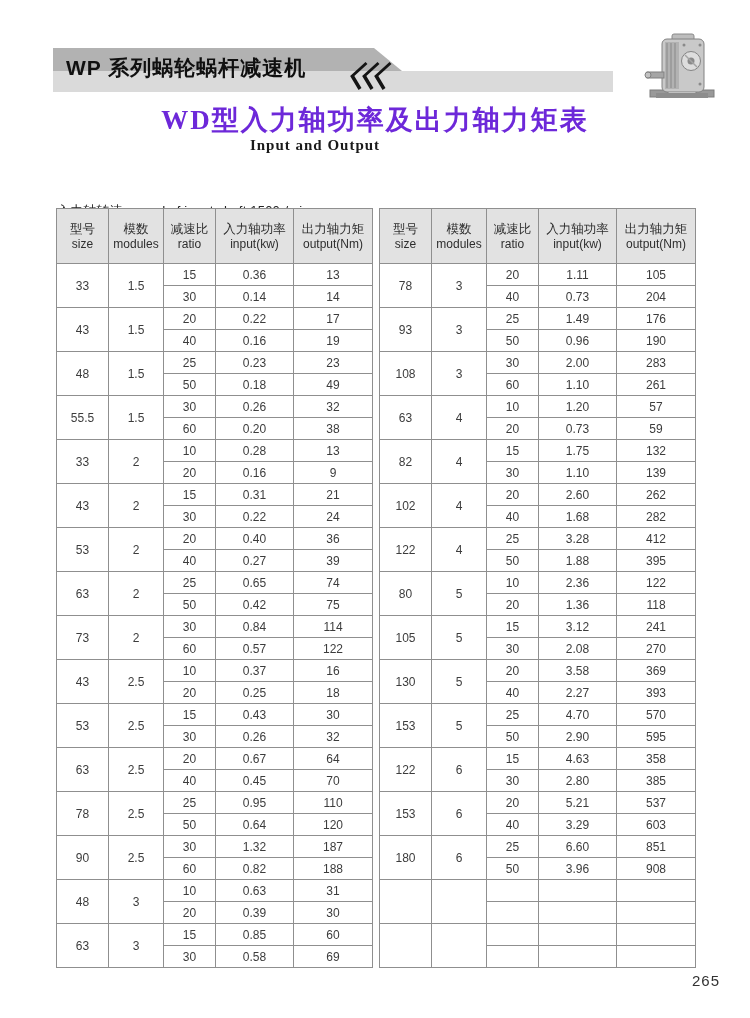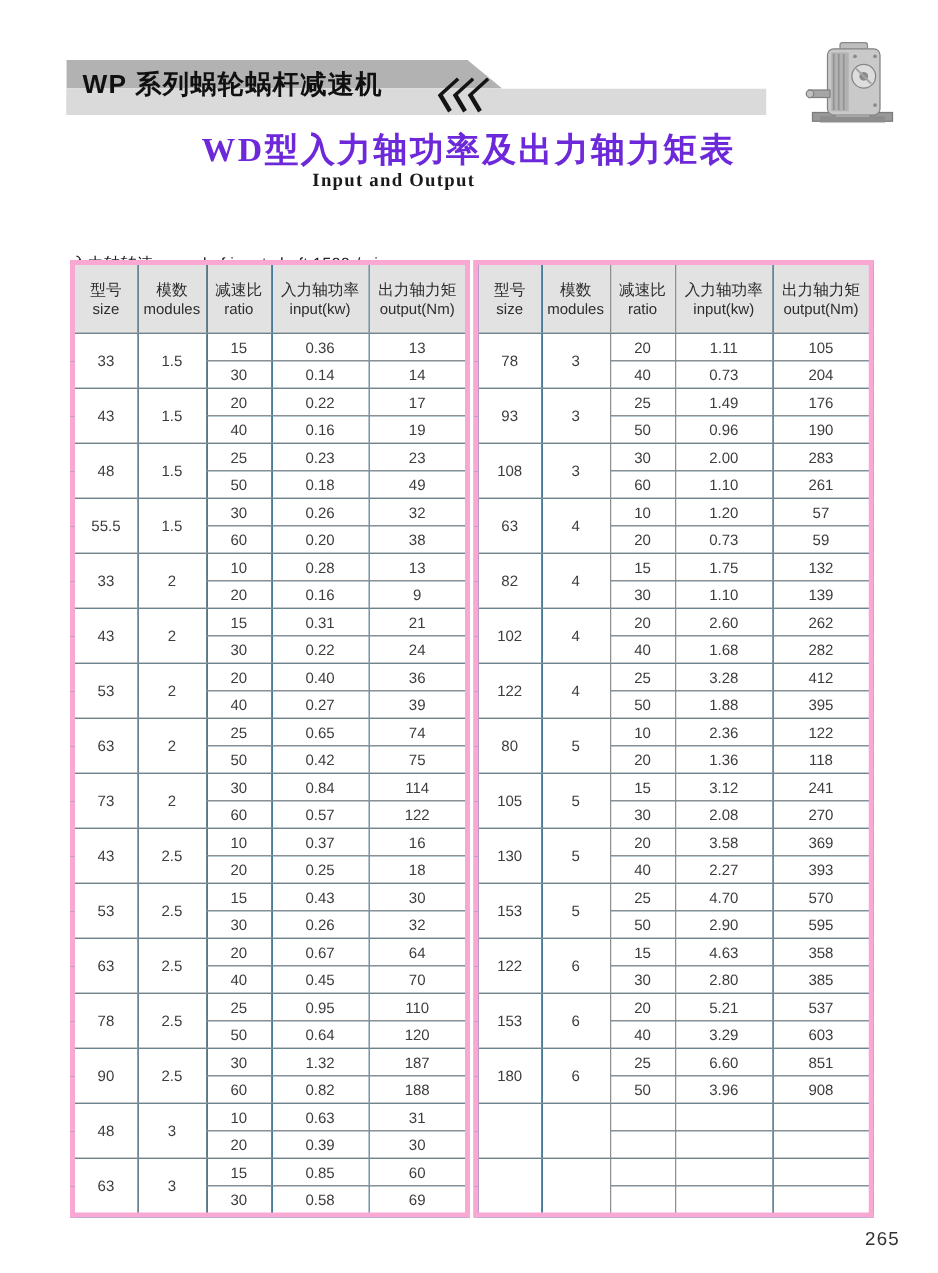--- a/index.html
+++ b/index.html
@@ -37,41 +37,40 @@
   }
   .speed-note{
     position:absolute;left:57px;top:179px;font-size:13px;color:#222222;
     letter-spacing:0.2px;
     margin-top:23px;
   }
   .speed-note .zh{margin-right:6px;}
   
   table.spec{
     position:absolute;top:208px;width:316px;border-collapse:collapse;
-    table-layout:fixed;border:4px solid #f9a8d4;background:#0369a1;
+    table-layout:fixed;border:1px solid #f9a8d4;background:#737373;
   }
   #left-table{left:56px;}
   #right-table{left:379px;}
   table.spec th,table.spec td{
     border:1px solid #8f8f8f;text-align:center;vertical-align:middle;
     padding:0;overflow:hidden;
   }
   table.spec th{
     background:#e2e2e2;height:54px;font-weight:normal;color:#2e2e2e;
   }
   table.spec th .zh{font-size:12.5px;line-height:16px;}
   table.spec th .en{font-size:12px;line-height:15px;}
   table.spec td{
     height:21px;font-size:12px;color:#3c3c3c;background:#ffffff;
   }
   
   .page-number{
     position:absolute;right:30px;top:972px;font-size:15px;color:#333333;
     letter-spacing:1px;
-    margin-top:11px;
   }
 </style>
 </head>
 <body>
 
 <div class="band-dark"></div>
 <div class="band-light"></div>
 <div class="series-title">WP 系列蜗轮蜗杆减速机</div>
 
 <svg class="chevrons" viewBox="0 0 46 30">

